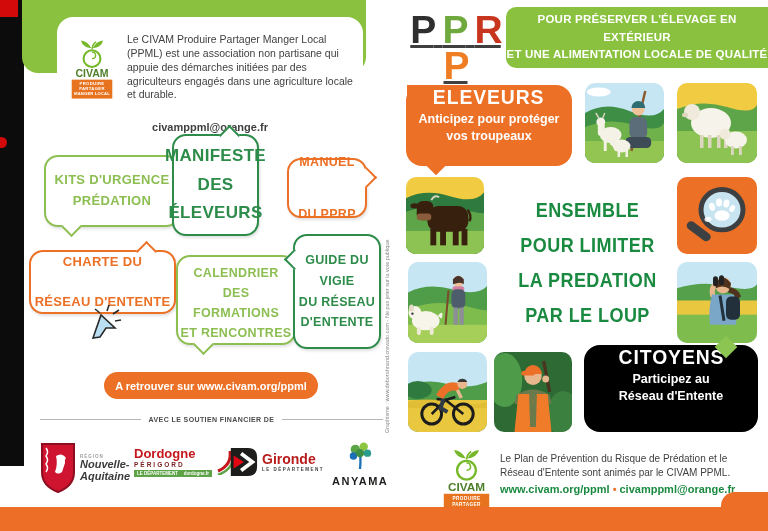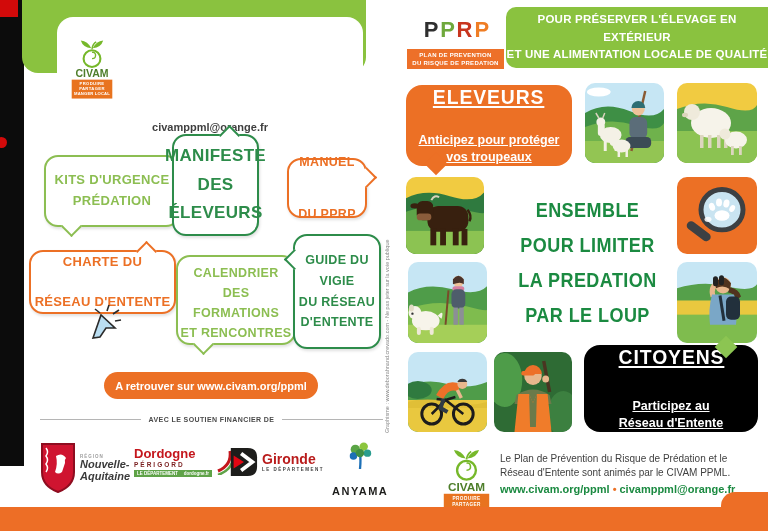--- a/index.html
+++ b/index.html
@@ -37,29 +37,29 @@
 
   .sponsors-head{left:40px;top:416px;width:343px;display:flex;align-items:center;gap:8px;}
   .sponsors-head .rule{flex:1;height:1px;background:#b5b5b5;}
   .sponsors-head .txt{font-size:7px;font-weight:bold;color:#4a4a4a;letter-spacing:.4px;white-space:nowrap;}
 
   
   .greenbanner{left:506px;top:7px;width:262px;height:61px;background:#8ac23f;border-radius:10px 0 0 10px;
        display:flex;flex-direction:column;align-items:center;justify-content:center;
        color:#fff;font-weight:bold;font-size:11.5px;letter-spacing:.2px;line-height:1.55;text-align:center;}
   .pprp{left:407px;top:12px;width:97px;text-align:center;}
-  .pprp .letters{font-size:22px;font-weight:800;letter-spacing:-2px;line-height:36px;}
+  .pprp .letters{font-size:39px;font-weight:800;letter-spacing:-2px;line-height:36px;text-decoration:underline;}
   .pprp .band{background:#ed7029;color:#fff;font-size:6px;font-weight:bold;letter-spacing:.3px;
        line-height:8px;padding:2px 0;margin-top:1px;}
 
   .tile{position:absolute;border-radius:10px;overflow:hidden;}
   .tile svg{display:block;width:100%;height:100%;}
 
   .bigbub{position:absolute;border-radius:16px;color:#fff;text-align:center;
-       display:flex;flex-direction:column;align-items:center;justify-content:space-between;text-decoration:underline;}
+       display:flex;flex-direction:column;align-items:center;justify-content:flex-start;}
   .bigbub .title{font-size:21px;font-weight:800;letter-spacing:1px;transform:scaleX(.92);}
   .bigbub .sub{font-size:12.5px;font-weight:bold;line-height:1.35;margin-top:2px;}
   .eleveurs{left:406px;top:85px;width:166px;height:81px;background:#ec7025;}
   .eleveurs::after{content:"";position:absolute;width:16px;height:16px;background:#ec7025;
        transform:rotate(45deg);bottom:-6px;left:22px;}
   .citoyens{left:584px;top:345px;width:174px;height:87px;background:#000000;}
   .citoyens::after{content:"";position:absolute;width:16px;height:16px;background:#8cc552;
        transform:rotate(45deg);top:-6px;right:24px;}
 
   .ensemble{left:485px;top:193px;width:205px;text-align:center;color:#1b8a41;font-weight:800;
@@ -78,21 +78,21 @@
   
   .sp{position:absolute;display:flex;align-items:center;gap:4px;}
   .na-text .region{font-size:4.5px;color:#9c9c9c;letter-spacing:1px;font-weight:bold;}
   .na-text .nm{font-size:11px;font-weight:bold;font-style:italic;color:#3b3b3b;line-height:1.05;}
   .dord .nm{font-size:13px;font-weight:800;color:#c4161c;line-height:1;}
   .dord .sub{font-size:6.5px;letter-spacing:2px;color:#7a1f1f;font-weight:bold;margin:1px 0 2px;}
   .dord .band{background:#5fa348;color:#fff;font-size:4.5px;font-weight:bold;display:flex;
        justify-content:space-between;padding:1px 3px;width:72px;}
   .gir .nm{font-size:14px;font-weight:800;color:#b91c1c;line-height:1.1;}
   .gir .sub{font-size:4.5px;letter-spacing:1.5px;color:#3b3b3b;font-weight:bold;}
-  .any{flex-direction:column;gap:15px;}
+  .any{flex-direction:column;gap:5px;}
   .any .nm{font-size:11px;font-weight:800;color:#1d1d1b;letter-spacing:1.5px;}
 </style>
 </head>
 <body>
 
 <div class="page">
 
   <div class="abs blackbar"></div>
   <div class="abs redsq"></div>
   <div class="abs reddot"></div>
@@ -109,20 +109,21 @@
       <circle cx="30" cy="37" r="12" fill="none" stroke="#76b82a" stroke-width="3"></circle>
       <path d="M30 37 q6 0 5 -6 q-1 -4 -5 -3" stroke="#76b82a" stroke-width="2" fill="none"></path>
       <text x="30" y="63" text-anchor="middle" font-size="15" font-weight="bold" fill="#4e7e2a">CIVAM</text>
       <rect x="1" y="67" width="58" height="27" fill="#e8731f"></rect>
       <text x="30" y="75" text-anchor="middle" font-size="6" font-weight="bold" fill="#fff" letter-spacing="0.5">PRODUIRE</text>
       <text x="30" y="82" text-anchor="middle" font-size="6" font-weight="bold" fill="#fff" letter-spacing="0.5">PARTAGER</text>
       <text x="30" y="89" text-anchor="middle" font-size="6" font-weight="bold" fill="#fff" letter-spacing="0.2">MANGER LOCAL</text>
     </svg>
   </div>
 
+  <div class="abs intro">Le CIVAM Produire Partager Manger Local (PPML) est une association non partisane qui appuie des démarches initiées par des agriculteurs engagés dans une agriculture locale et durable.</div>
   <div class="abs email">civamppml@orange.fr</div>
 
   <div class="bub c-lgreen t-down" style="left:44px;top:155px;width:132px;height:68px;font-size:13px;line-height:1.6;">
     <span class="line">KITS D'URGENCE</span>
     <span class="line">PRÉDATION</span>
   </div>
   <div class="bub c-dgreen t-up" style="left:172px;top:134px;width:83px;height:98px;font-size:17px;line-height:1.7;">
     <span class="line">MANIFESTE</span>
     <span class="line">DES</span>
     <span class="line">ÉLEVEURS</span>

